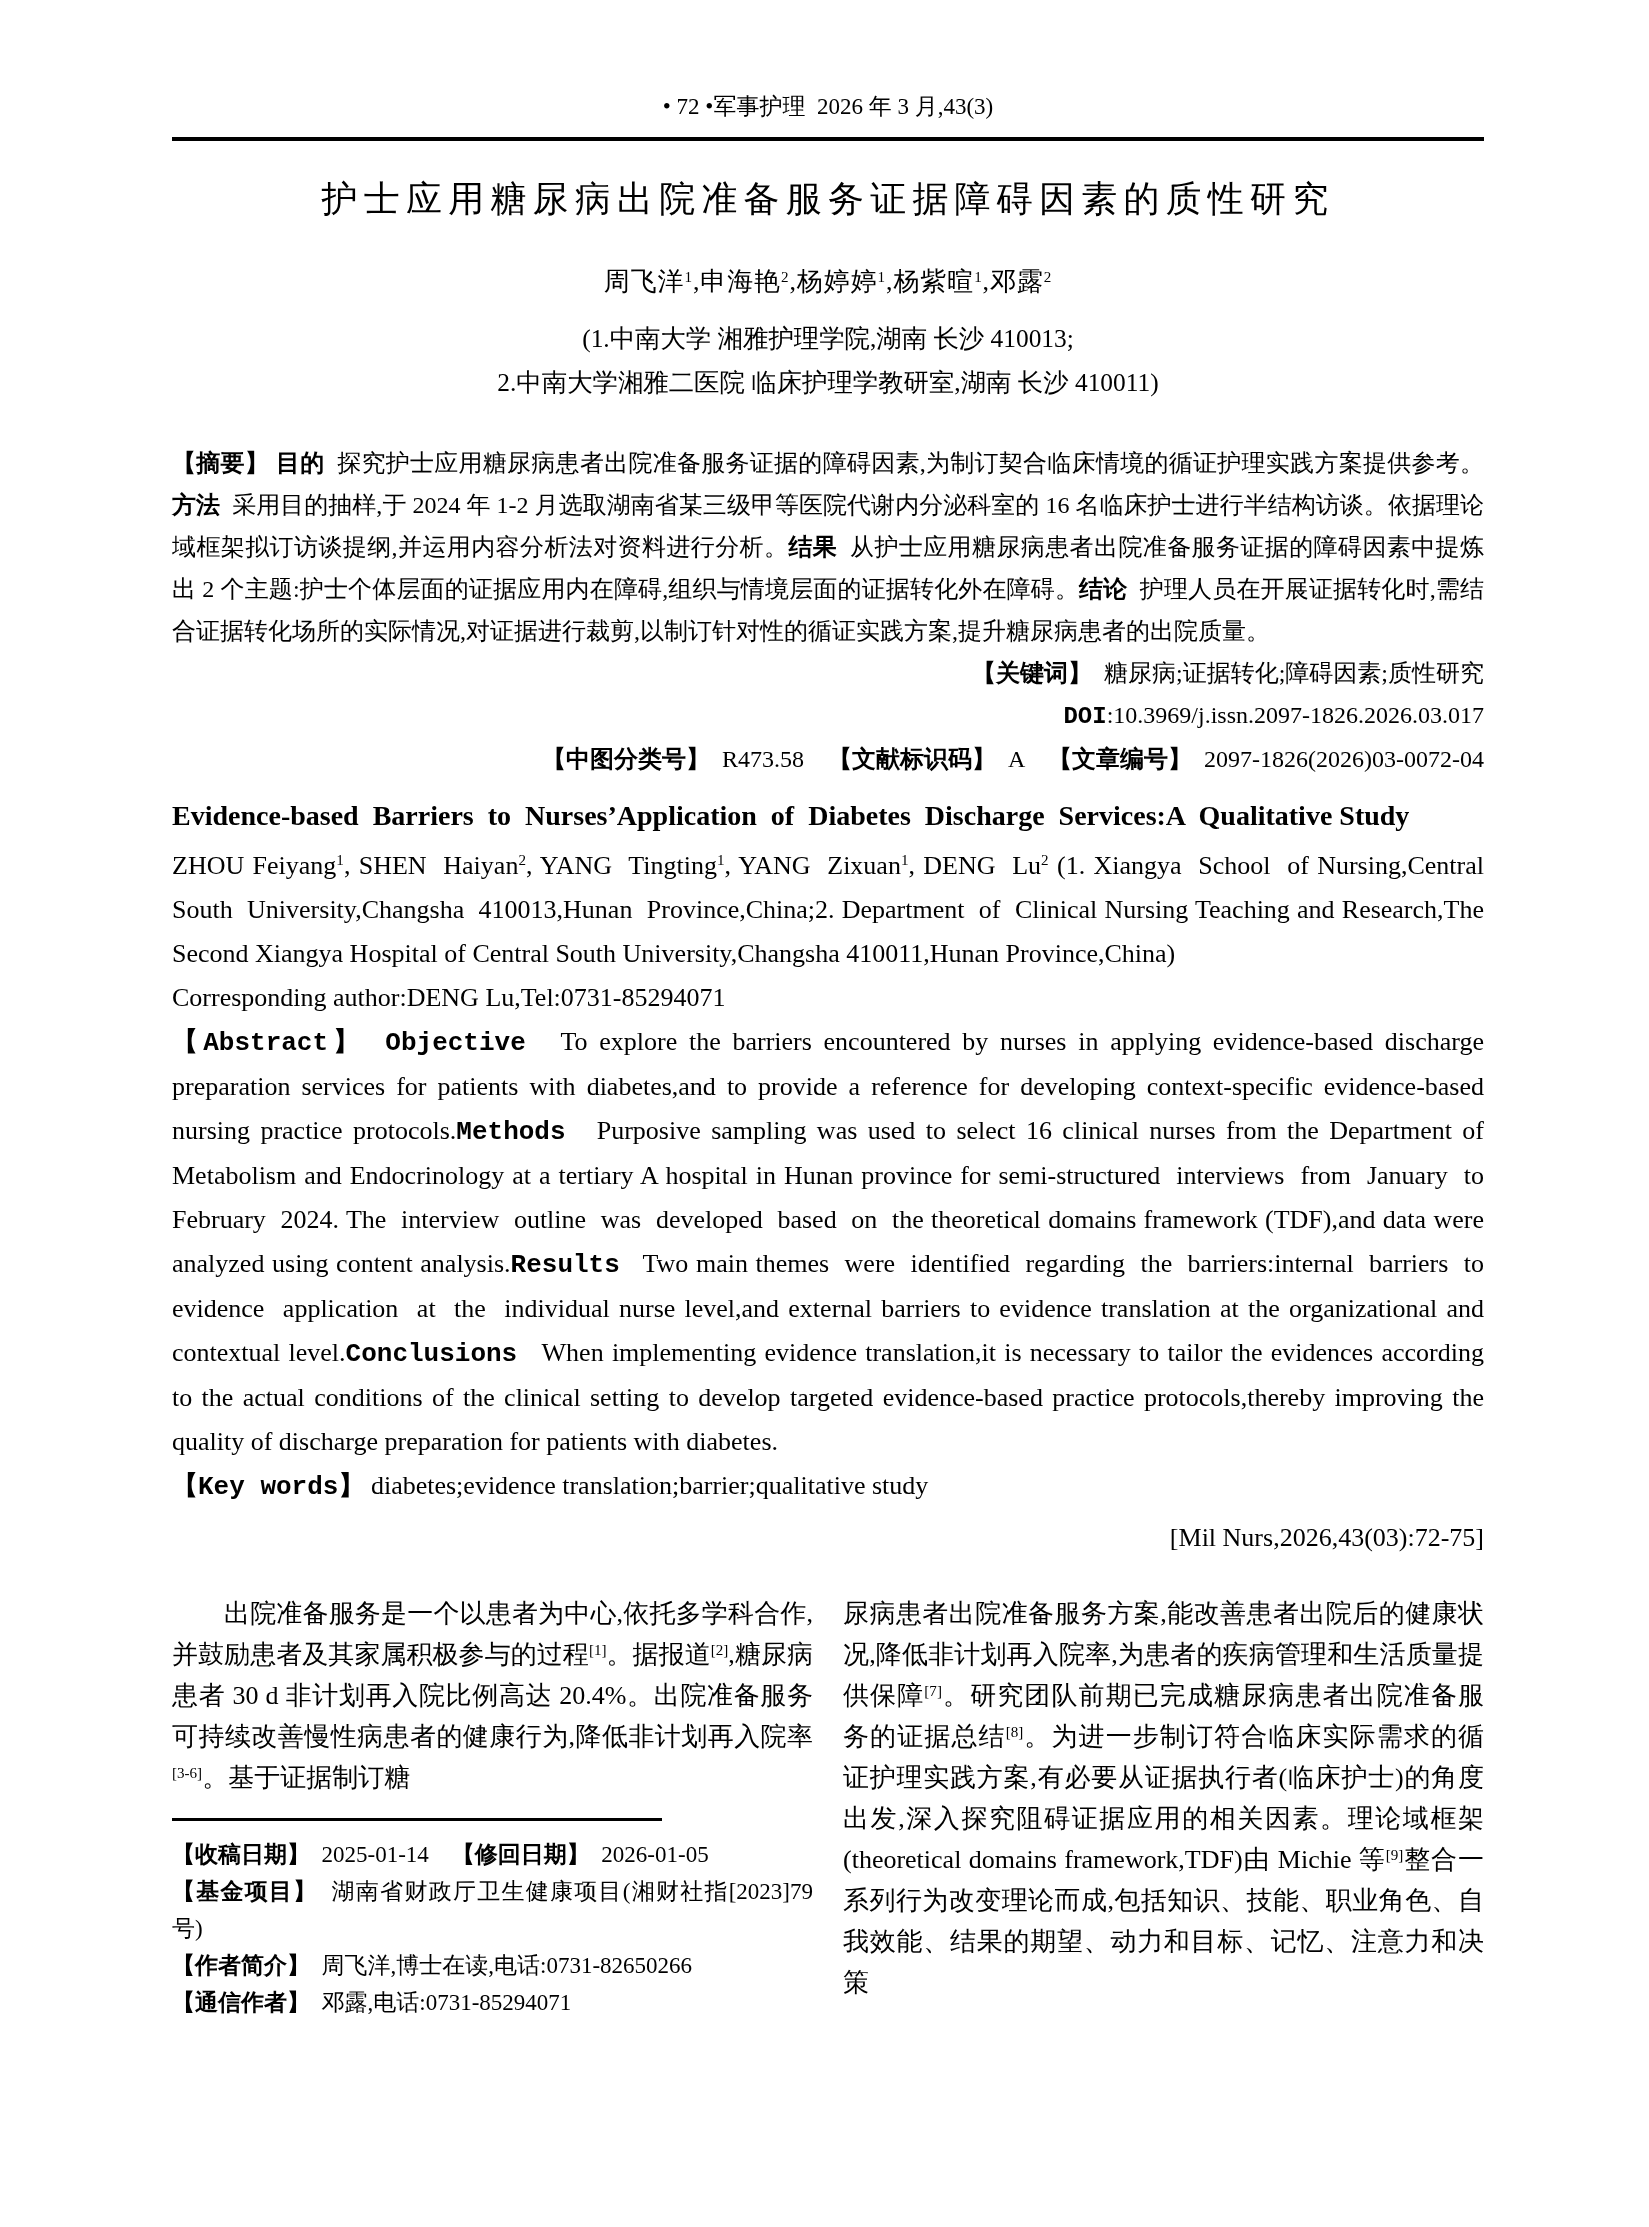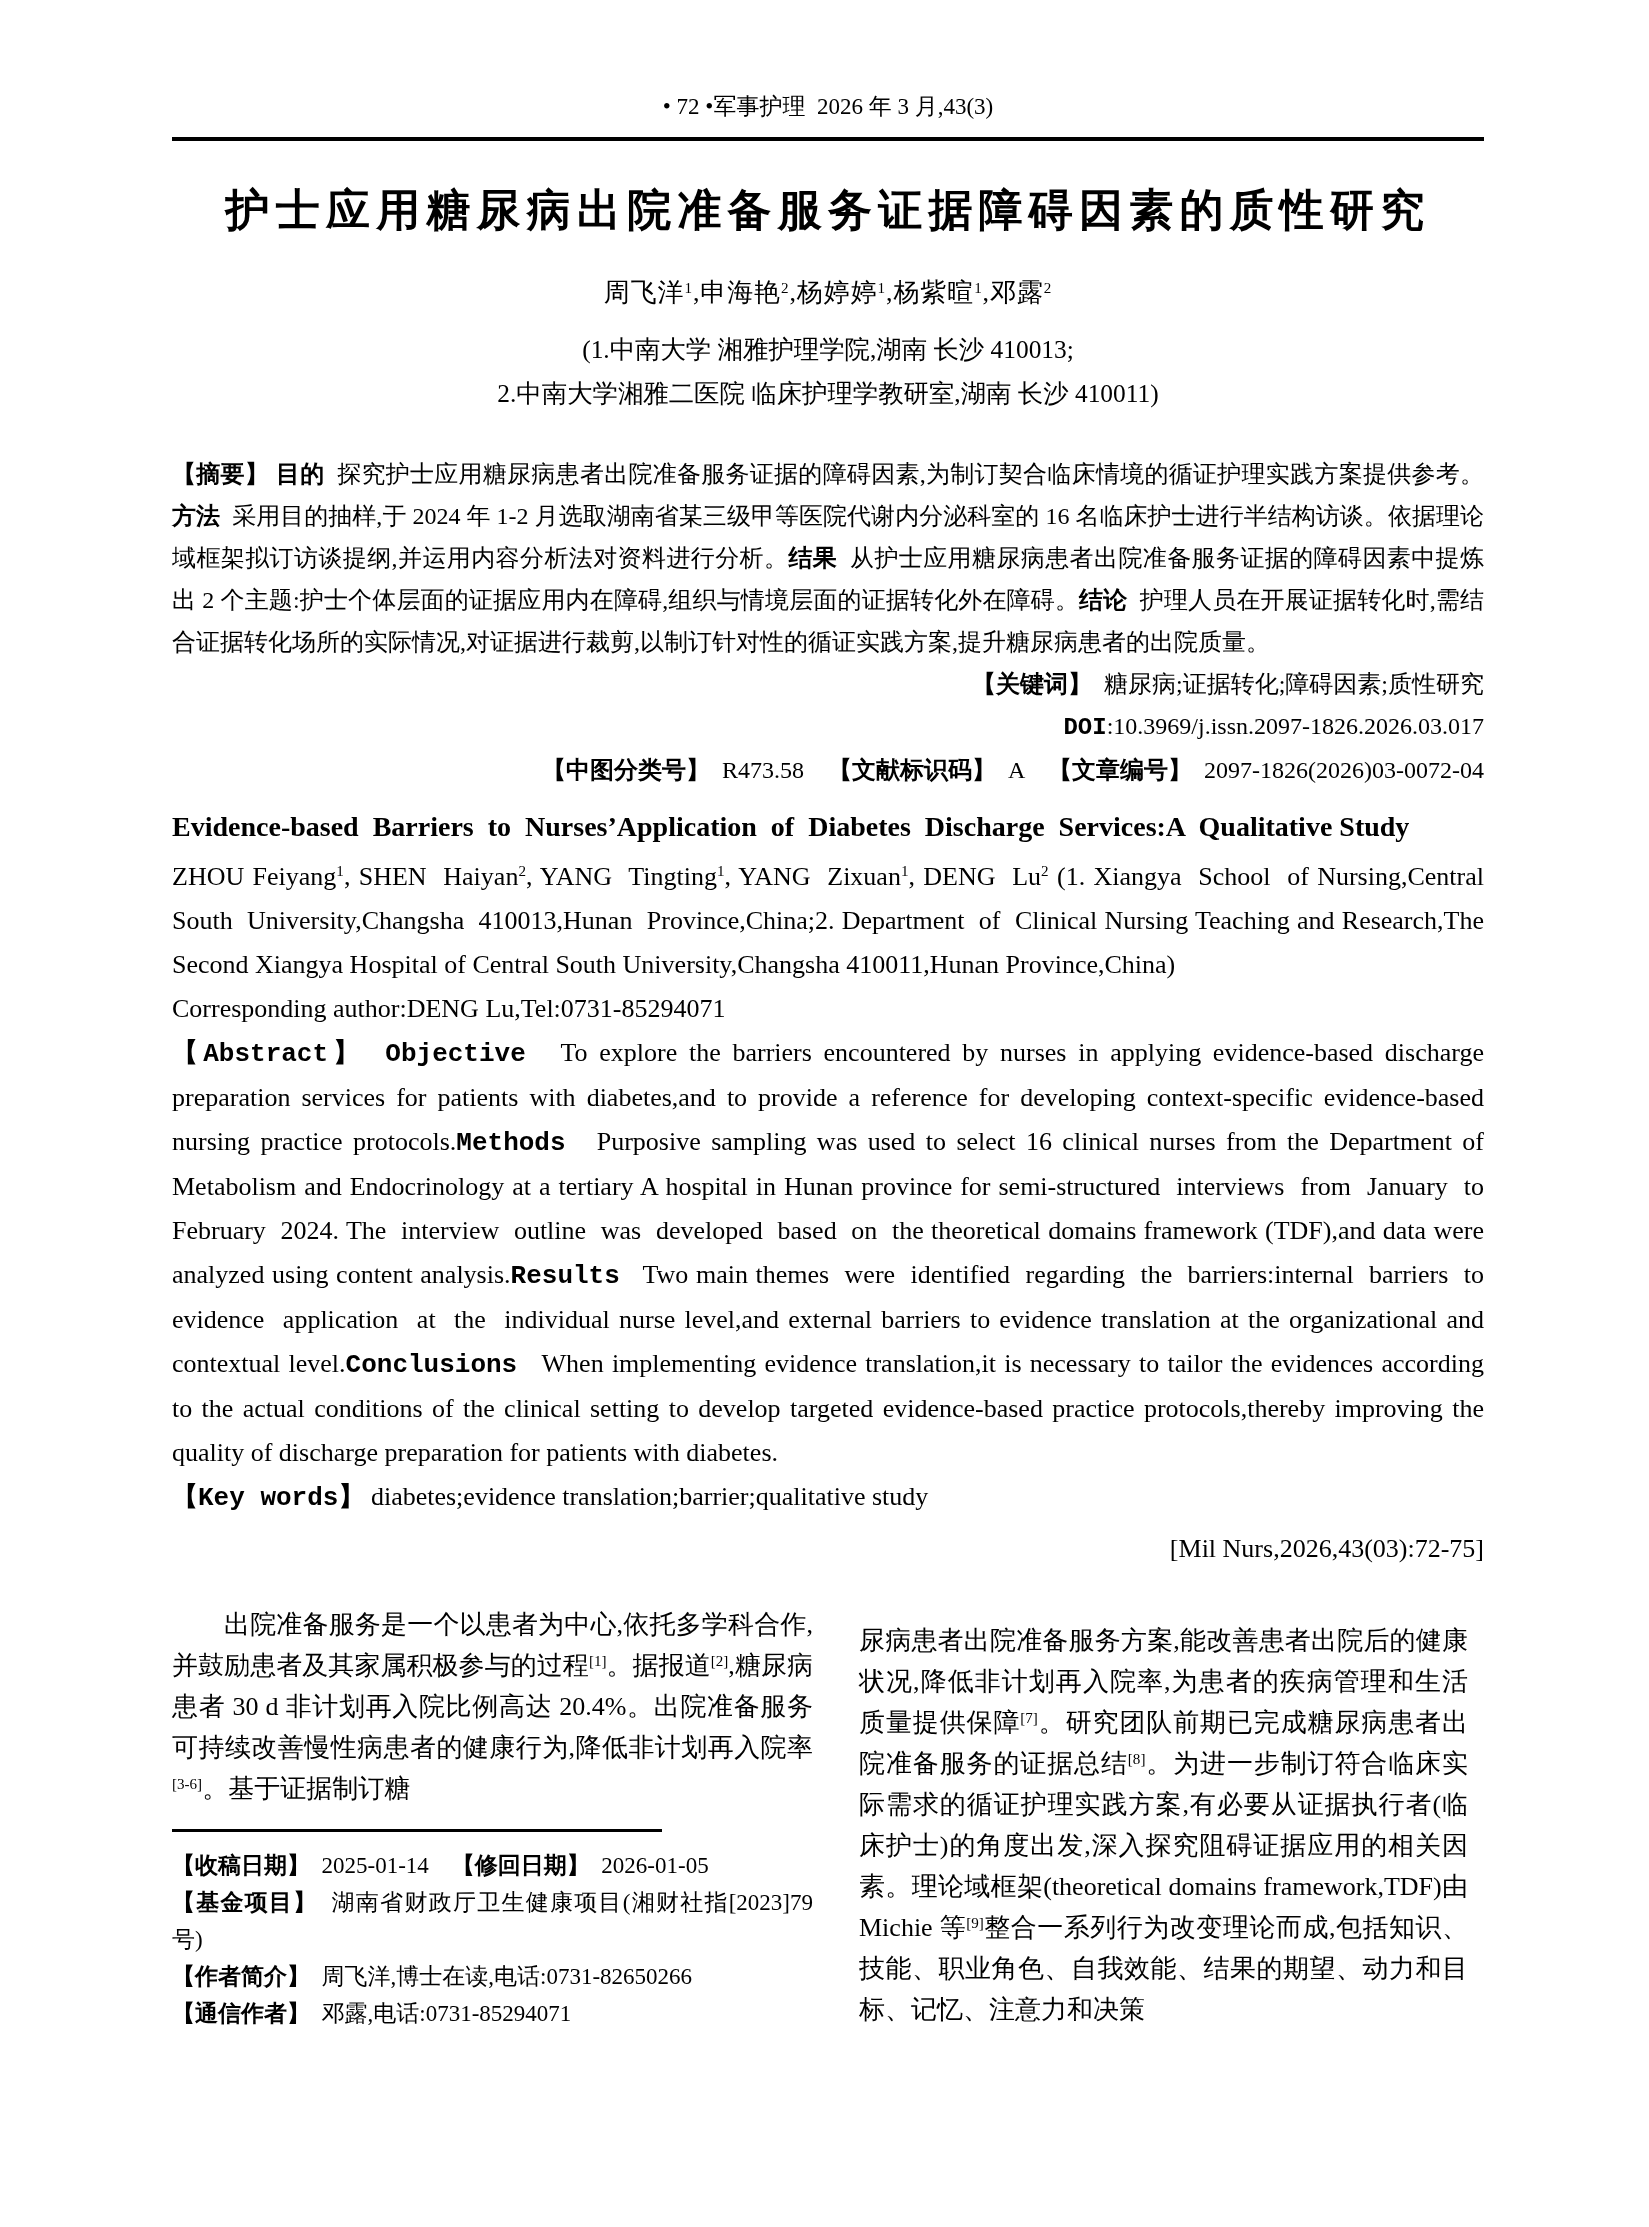--- a/index.html
+++ b/index.html
@@ -12,36 +12,36 @@
   }
   .rich,[data-bind]{white-space:pre-wrap;}
   .b{font-weight:bold;font-family:Liberation Mono, monospace;}
   .hei{font-weight:bold;font-family:"Liberation Sans","DejaVu Sans",sans-serif;}
   sup{font-size:0.58em;vertical-align:baseline;position:relative;top:-0.55em;line-height:0;}
 
   .header{display:flex;justify-content:center;align-items:flex-end;
     font-size:23px;line-height:25px;}
   .header-rule{border:none;border-top:4.5px solid #000;margin:18px 0 0 0;}
 
-  .title-cn{margin-top:42px;text-align:center;font-size:44px;line-height:53px;
-    letter-spacing:6.2px;font-family:"Liberation Sans","DejaVu Sans",sans-serif;font-weight:bold;}
+  .title-cn{margin-top:31px;text-align:center;font-size:36px;line-height:53px;
+    letter-spacing:6.2px;font-family:"Liberation Sans","DejaVu Sans",sans-serif;font-weight:normal;}
   .authors-cn{margin-top:41px;text-align:center;font-size:26px;line-height:31px;letter-spacing:0.9px;}
   .affils{margin-top:18.7px;text-align:center;font-size:25.4px;line-height:44px;}
 
   .abstract-cn{margin-top:38px;font-size:24px;line-height:42px;text-align:justify;}
   .meta-line{font-size:24px;line-height:42px;text-align:right;margin-left:12px;}
 
   .title-en{margin-top:8px;font-size:28px;line-height:56px;font-weight:bold;text-align:justify;}
   .en-block{font-size:26px;line-height:44px;text-align:justify;}
   .citation{font-size:26px;line-height:44px;text-align:right;margin-top:7.1px;}
 
   .columns{display:flex;gap:30px;margin-top:33px;}
   .col{flex:1;min-width:0;font-size:26px;line-height:41px;text-align:justify;}
   .indent{text-indent:2em;margin:0;}
-  .noindent{margin:16px;}
+  .noindent{margin:0;}
 
   .footnote-block{margin-top:20.5px;}
   .footnote-rule{width:490px;border:none;border-top:3.6px solid #000;margin:0 0 15px 0;}
   .footnote-line{font-size:23px;line-height:37px;text-align:justify;}
 </style>
 </head>
 <body>
 
 <div class="page">
 

